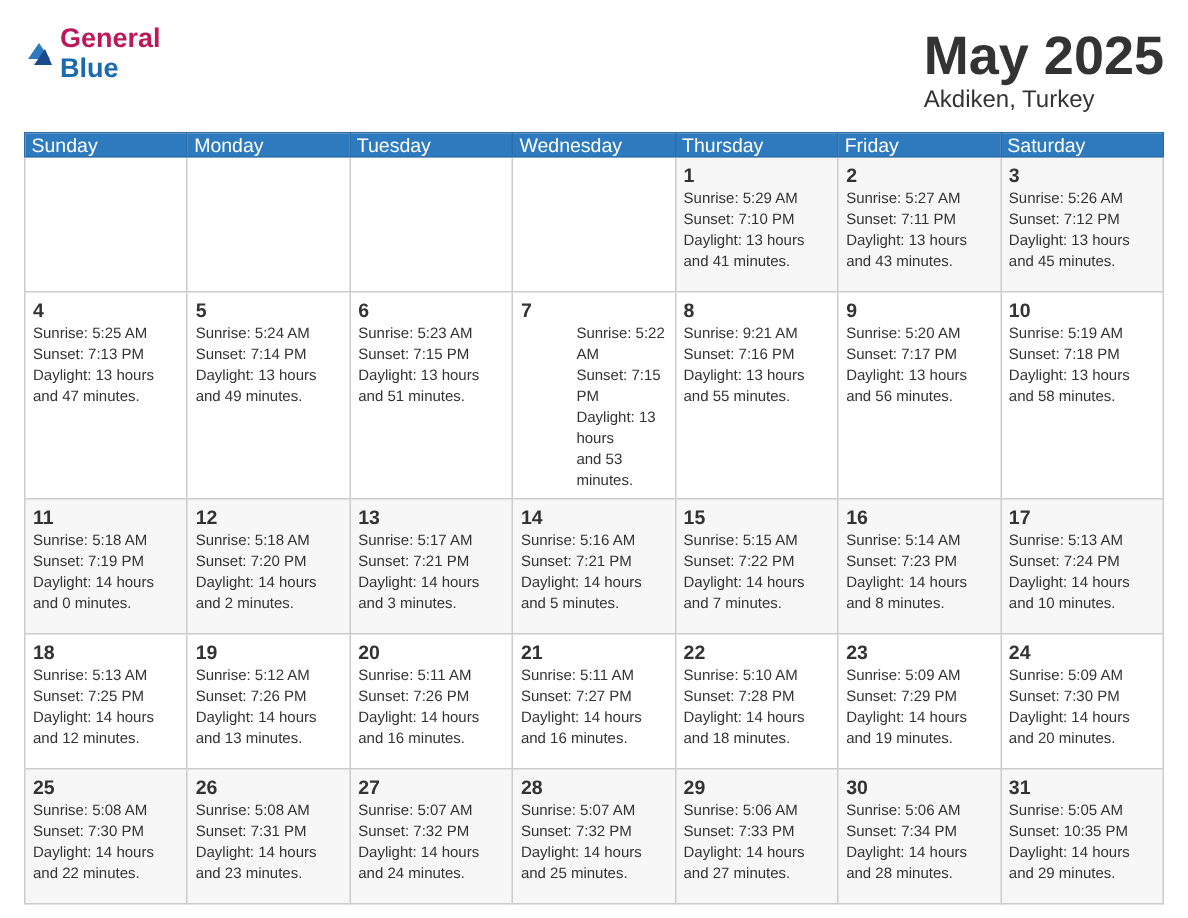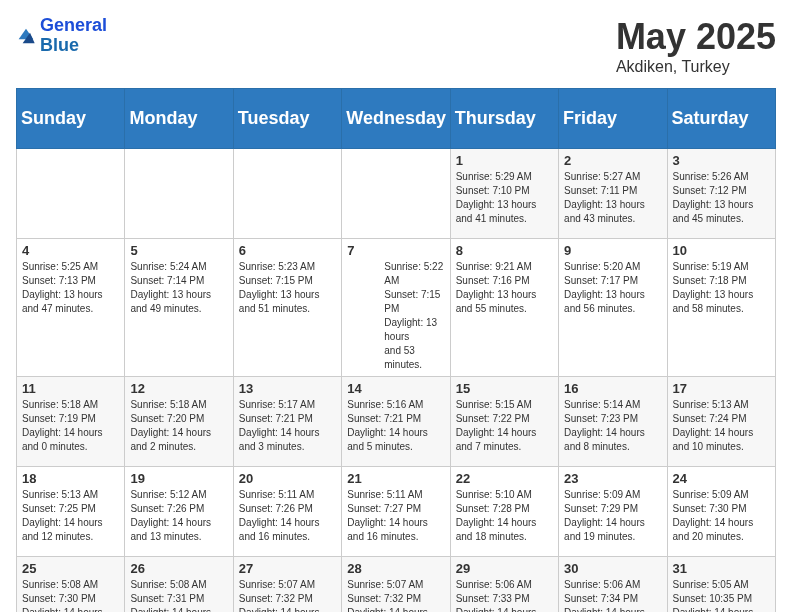--- a/index.html
+++ b/index.html
@@ -22,21 +22,21 @@
       gap: 4px;
     }
     .logo-text {
       display: flex;
       flex-direction: column;
       line-height: 1.1;
     }
     .logo-general {
       font-size: 18px;
       font-weight: bold;
-      color: #1d4ed8;
+      color: #be185d;
     }
     .logo-blue {
       font-size: 18px;
       font-weight: bold;
       color: #1a6aad;
     }
     .logo-icon {
       width: 20px;
       height: 20px;
     }
@@ -53,23 +53,23 @@
       color: #333;
     }
     table {
       width: 100%;
       border-collapse: collapse;
       table-layout: fixed;
     }
     thead th {
       background-color: #2e7abf;
       color: #fff;
-      font-size: 18px;
-      font-weight: bold;
-      padding: 19px 4px;
+      font-size: 13px;
+      font-weight: normal;
+      padding: 0 4px;
       text-align: left;
       border: 1px solid #2a6faa;
     }
     tbody td {
       border: 1px solid #ccc;
       vertical-align: top;
       padding: 4px 5px;
       font-size: 10.5px;
       color: #333;
       height: 90px;

